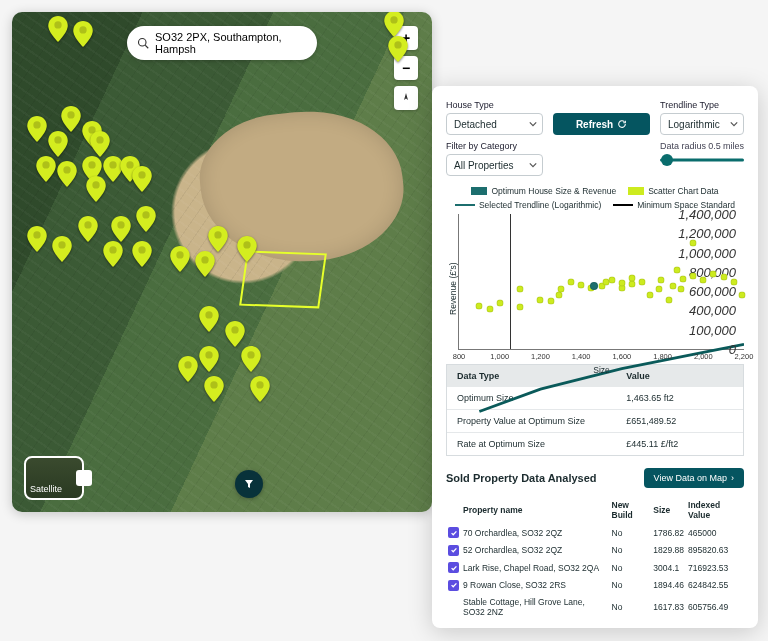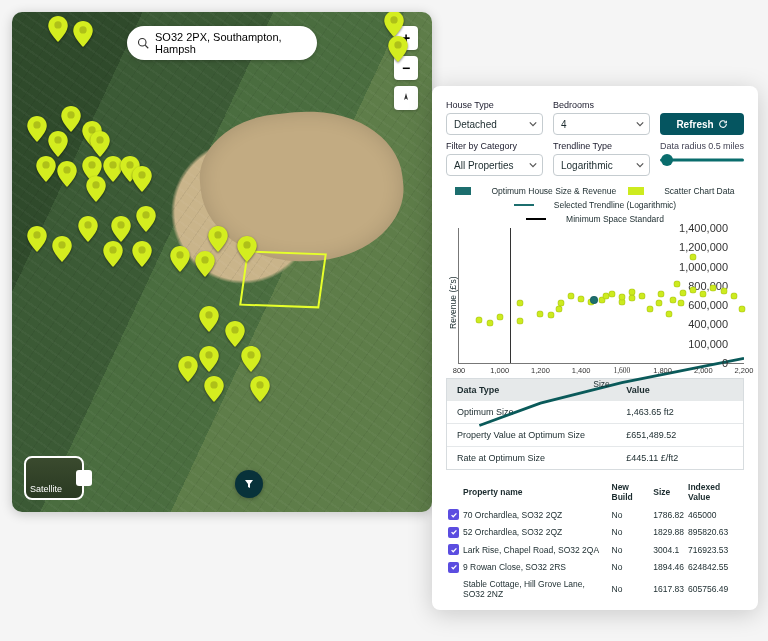--- a/index.html
+++ b/index.html
@@ -146,40 +146,40 @@
   .slider-knob {
     position:absolute; left:0; top:50%;
     width:12px; height:12px; background:#0a6d6d;
     border-radius:50%;
     transform:translate(-50%,-50%);
   }
 
   
   .chart-area { margin-top:10px; }
   .legend { font-size:8.5px; display:flex; flex-wrap:wrap; gap:4px 12px; justify-content:center; margin-bottom:4px;}
-  .legend span { display:inline-flex; align-items:center; gap:20px; }
+  .legend span { display:inline-flex; align-items:center; gap:4px; }
   .swatch { width:16px; height:8px; }
   .sw-teal   { background:#1c6e6e; }
   .sw-lime   { background:#cdeb1f; }
   .sw-tealline { width:20px; height:0; border-top:2px solid #1c6e6e; }
   .sw-blackline{ width:20px; height:0; border-top:2px solid #000; }
   .chart-box {
     position:relative; height:150px;
     display:flex;
   }
   .ylab {
     writing-mode:vertical-rl; transform:rotate(180deg);
     font-size:8.5px; text-align:center; padding-right:2px;
   }
   .plot {
     flex:1; position:relative;
     border-left:1px solid #777; border-bottom:1px solid #777;
     margin-bottom:14px;
   }
-  .yt { position:absolute; right:16px; font-size:11px; transform:translateY(50%); color:#333; white-space:nowrap;}
+  .yt { position:absolute; right:8px; font-size:13px; transform:translateY(50%); color:#333; white-space:nowrap;font-style:italic;}
   .xt { position:absolute; bottom:-12px; font-size:7.5px; transform:translateX(-50%); color:#333;}
   .xlab { position:absolute; bottom:-26px; left:50%; transform:translateX(-50%); font-size:8.5px; }
   .grid-v { position:absolute; top:0; bottom:0; width:0; border-left:1px solid #333; }
   .trend { position:absolute; inset:0; }
   .dot {
     position:absolute; width:7px; height:7px; border-radius:50%;
     background:#cdeb1f; transform:translate(-50%,50%);
     border:0.5px solid rgba(0,0,0,.1);
   }
   .dot.opt { background:#1c6e6e; width:8px; height:8px; }
@@ -398,49 +398,40 @@
   <div class="filters">
     <div class="fld">
       <label>House Type</label>
       <div class="select">
         <span>Detached</span>
         <svg class="chev-d" viewBox="0 0 10 10">
             <path d="M1 3l4 4 4-4" fill="none" stroke="#555" stroke-width="1.5"></path>
           </svg>
       </div>
     </div>
-    <div class="fld">
-      <label>Bedrooms</label>
-      <div class="select">
-        <span>4</span>
-        <svg class="chev-d" viewBox="0 0 10 10">
-            <path d="M1 3l4 4 4-4" fill="none" stroke="#555" stroke-width="1.5"></path>
-          </svg>
-      </div>
-    </div>
     <button class="refresh">
       <span>Refresh</span>
       <svg viewBox="0 0 12 12">
           <path d="M10 6a4 4 0 1 1-1.2-2.8M10 2v2.5H7.5" fill="none" stroke="#fff" stroke-width="1.3"></path>
         </svg>
     </button>
 
     <div class="fld">
-      <label>Filter by Category</label>
+      <label>Trendline Type</label>
       <div class="select">
-        <span>All Properties</span>
+        <span>Logarithmic</span>
         <svg class="chev-d" viewBox="0 0 10 10">
             <path d="M1 3l4 4 4-4" fill="none" stroke="#555" stroke-width="1.5"></path>
           </svg>
       </div>
     </div>
     <div class="fld">
-      <label>Trendline Type</label>
+      <label>Filter by Category</label>
       <div class="select">
-        <span>Logarithmic</span>
+        <span>All Properties</span>
         <svg class="chev-d" viewBox="0 0 10 10">
             <path d="M1 3l4 4 4-4" fill="none" stroke="#555" stroke-width="1.5"></path>
           </svg>
       </div>
     </div>
     <div class="radius">
       <div class="radius-row">
         <span>Data radius</span>
         <span>0.5</span>
         <span>miles</span>
@@ -483,21 +474,21 @@
           <span class="yt" style="bottom: 28.5714%;">400,000</span>
           <span class="yt" style="bottom: 42.8571%;">600,000</span>
           <span class="yt" style="bottom: 57.1429%;">800,000</span>
           <span class="yt" style="bottom: 71.4286%;">1,000,000</span>
           <span class="yt" style="bottom: 85.7143%;">1,200,000</span>
           <span class="yt" style="bottom: 100%;">1,400,000</span>
           <span class="xt" style="left: 0%;">800</span>
           <span class="xt" style="left: 14.2857%;">1,000</span>
           <span class="xt" style="left: 28.5714%;">1,200</span>
           <span class="xt" style="left: 42.8571%;">1,400</span>
-          <span class="xt" style="left: 57.1429%; font-family: Liberation Serif, serif;">1,600</span>
+          <span class="xt" style="left: 57.1429%;">1,600</span>
           <span class="xt" style="left: 71.4286%;">1,800</span>
           <span class="xt" style="left: 85.7143%;">2,000</span>
           <span class="xt" style="left: 100%;">2,200</span>
           <div class="grid-v" style="left: 17.8571%;"></div>
           <div class="dot" style="left: 7.14286%; bottom: 32.1429%;"></div>
           <div class="dot" style="left: 10.7143%; bottom: 30%;"></div>
           <div class="dot" style="left: 14.2857%; bottom: 34.2857%;"></div>
           <div class="dot" style="left: 21.4286%; bottom: 31.4286%;"></div>
           <div class="dot" style="left: 21.4286%; bottom: 44.2857%;"></div>
           <div class="dot" style="left: 28.5714%; bottom: 36.4286%;"></div>
@@ -549,20 +540,27 @@
           <div>Property Value at Optimum Size</div>
           <div>£651,489.52</div>
         </div>
         <div class="summary-row">
           <div>Rate at Optimum Size</div>
           <div>£445.11 £/ft2</div>
         </div>
       </div>
   </div>
 
+  <div class="sold-head">
+    <h3>Sold Property Data Analysed</h3>
+    <button class="view-map">
+      <span>View Data on Map</span>
+      <span>›</span>
+    </button>
+  </div>
   <table class="sold-table">
     <thead>
         <tr>
       <th style="width:14px"></th>
       <th>Property name</th>
       <th class="num">New Build</th>
       <th class="num">Size</th>
       <th class="num">Indexed Value</th>
     </tr>
       </thead>

